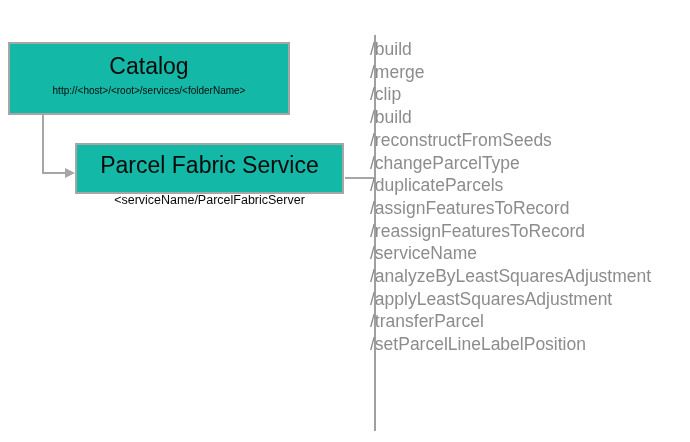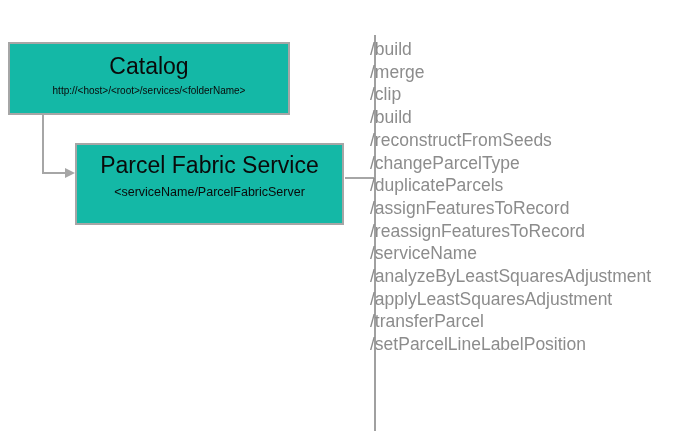--- a/index.html
+++ b/index.html
@@ -28,40 +28,40 @@
     left: 8px;
     top: 42px;
     width: 282px;
     height: 73px;
     padding-top: 7px;
   }
   .node-service {
     left: 75px;
     top: 143px;
     width: 269px;
-    height: 82px;
+    height: 51px;
     padding-top: 5px;
   }
   .node-title {
     font-size: 23px;
     line-height: 30px;
     color: #0a0a0a;
     letter-spacing: 0px;
     white-space: nowrap;
   }
   .node-subtitle {
     font-size: 10px;
     line-height: 17px;
     margin-top: 1px;
     color: #0a0a0a;
     white-space: nowrap;
   }
   .node-service .node-subtitle {
     font-size: 12.5px;
-    margin-top: 4px;
+    margin-top: 12px;
   }
   
   .conn {
     position: absolute;
     background: #A6A6A6;
   }
   .conn-cat-v {
     left: 42px;
     top: 115px;
     width: 2px;

